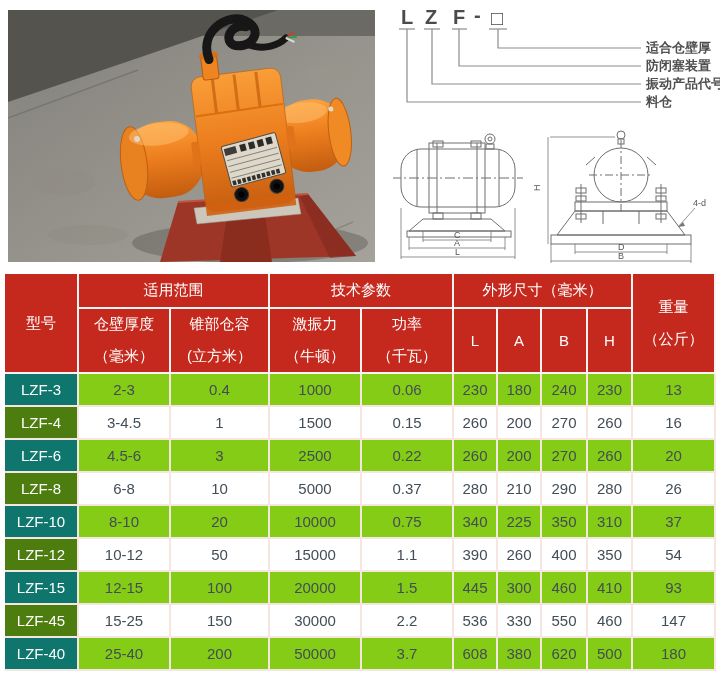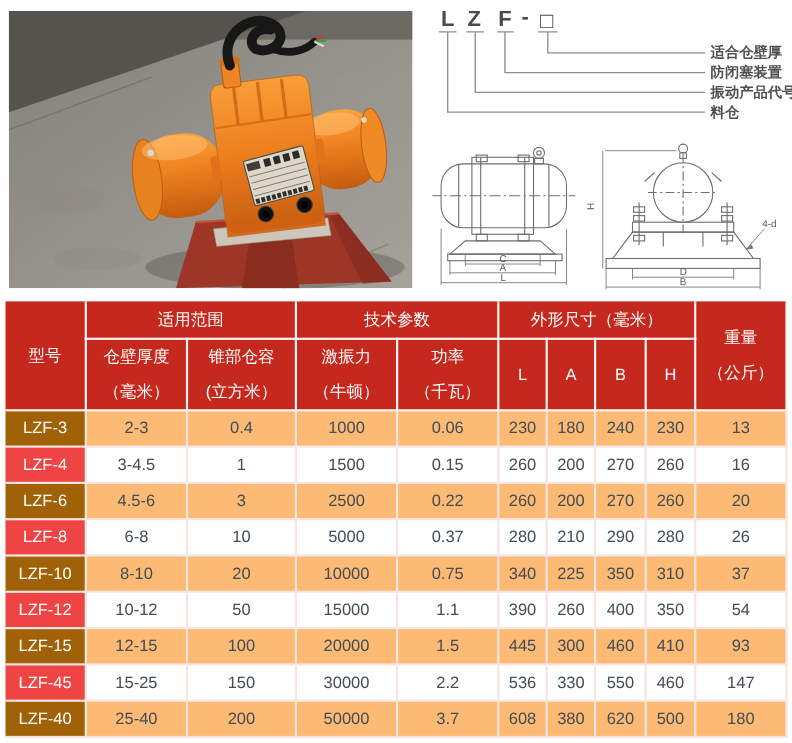--- a/index.html
+++ b/index.html
@@ -8,23 +8,23 @@
   .photo{position:absolute;left:8px;top:10px;width:367px;height:252px;}
   .code-diagram{position:absolute;left:393px;top:2px;width:327px;height:126px;}
   .drawings{position:absolute;left:393px;top:128px;width:327px;height:137px;}
   .spec-table-wrap{position:absolute;left:5px;top:274px;width:710px;}
   table.spec{border-collapse:collapse;table-layout:fixed;width:710px;}
   table.spec th{background:#c5291e;color:#fff;font-weight:normal;font-size:15px;
       border-right:2px solid #fbf4f3;border-bottom:2px solid #fbf4f3;
       vertical-align:middle;padding:0;}
   table.spec td{font-size:15px;color:#434d56;text-align:center;vertical-align:middle;
       border-right:2px solid #f5e6e2;border-bottom:2px solid #f5e6e2;padding:0;height:31px;}
-  table.spec td.model-cell{background:#ef4444;color:#fff;}
-  table.spec tr.alt td{background:#fdba74;}
-  table.spec tr.alt td.model-cell{background:#a16207;}
+  table.spec td.model-cell{background:#4d7c0f;color:#fff;}
+  table.spec tr.alt td{background:#84cc16;}
+  table.spec tr.alt td.model-cell{background:#0f766e;}
   tr.hrow1 th{height:33px;}
   tr.hrow2 th{height:63px;margin-left:44px;}
   .two-line .l1{margin-bottom:13px;font-family:Liberation Mono, monospace;}
   svg text{font-family:"Liberation Sans","DejaVu Sans",sans-serif;}
   .code-letter{font-size:20px;font-weight:bold;fill:#4b4b4b;}
   .code-label{font-size:13px;font-weight:bold;fill:#4f4f4f;}
   .dim-label{font-size:9px;fill:#555;}
   .dwg{stroke:#6e6e6e;stroke-width:1;fill:none;}
   .dimline{stroke:#777;stroke-width:0.8;fill:none;}
   .connector{stroke:#8c8c8c;stroke-width:1.2;fill:none;}

